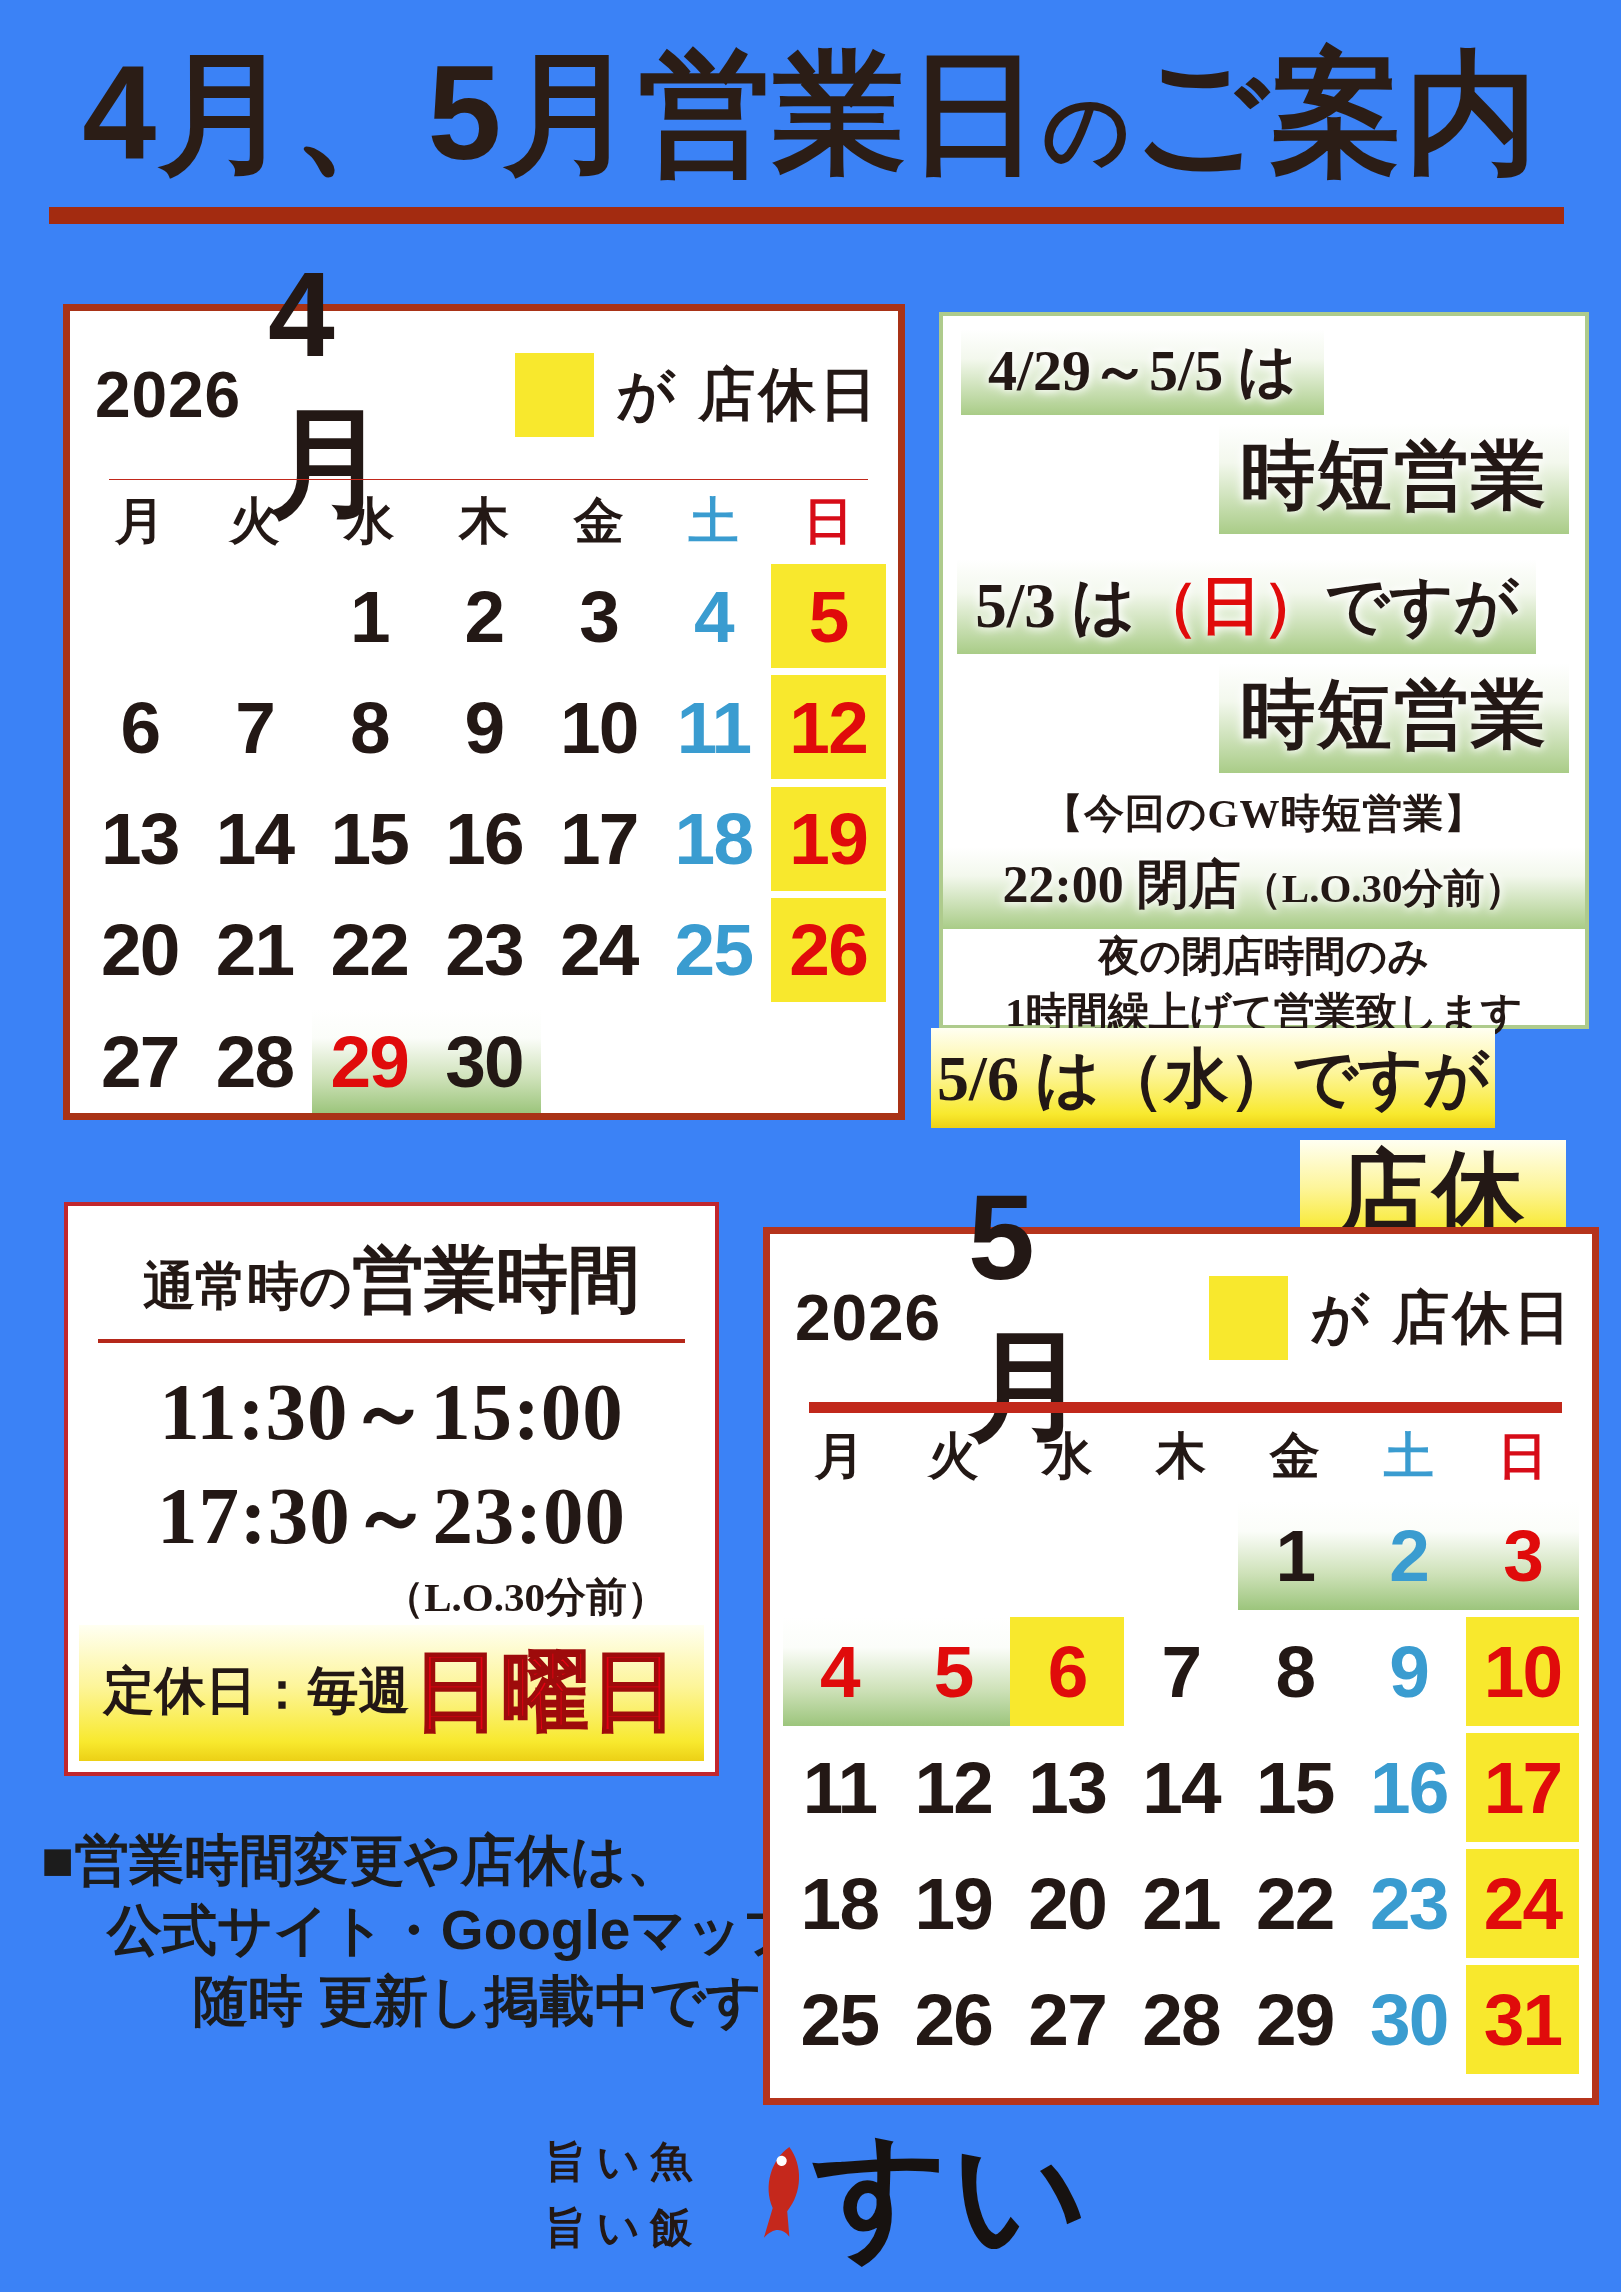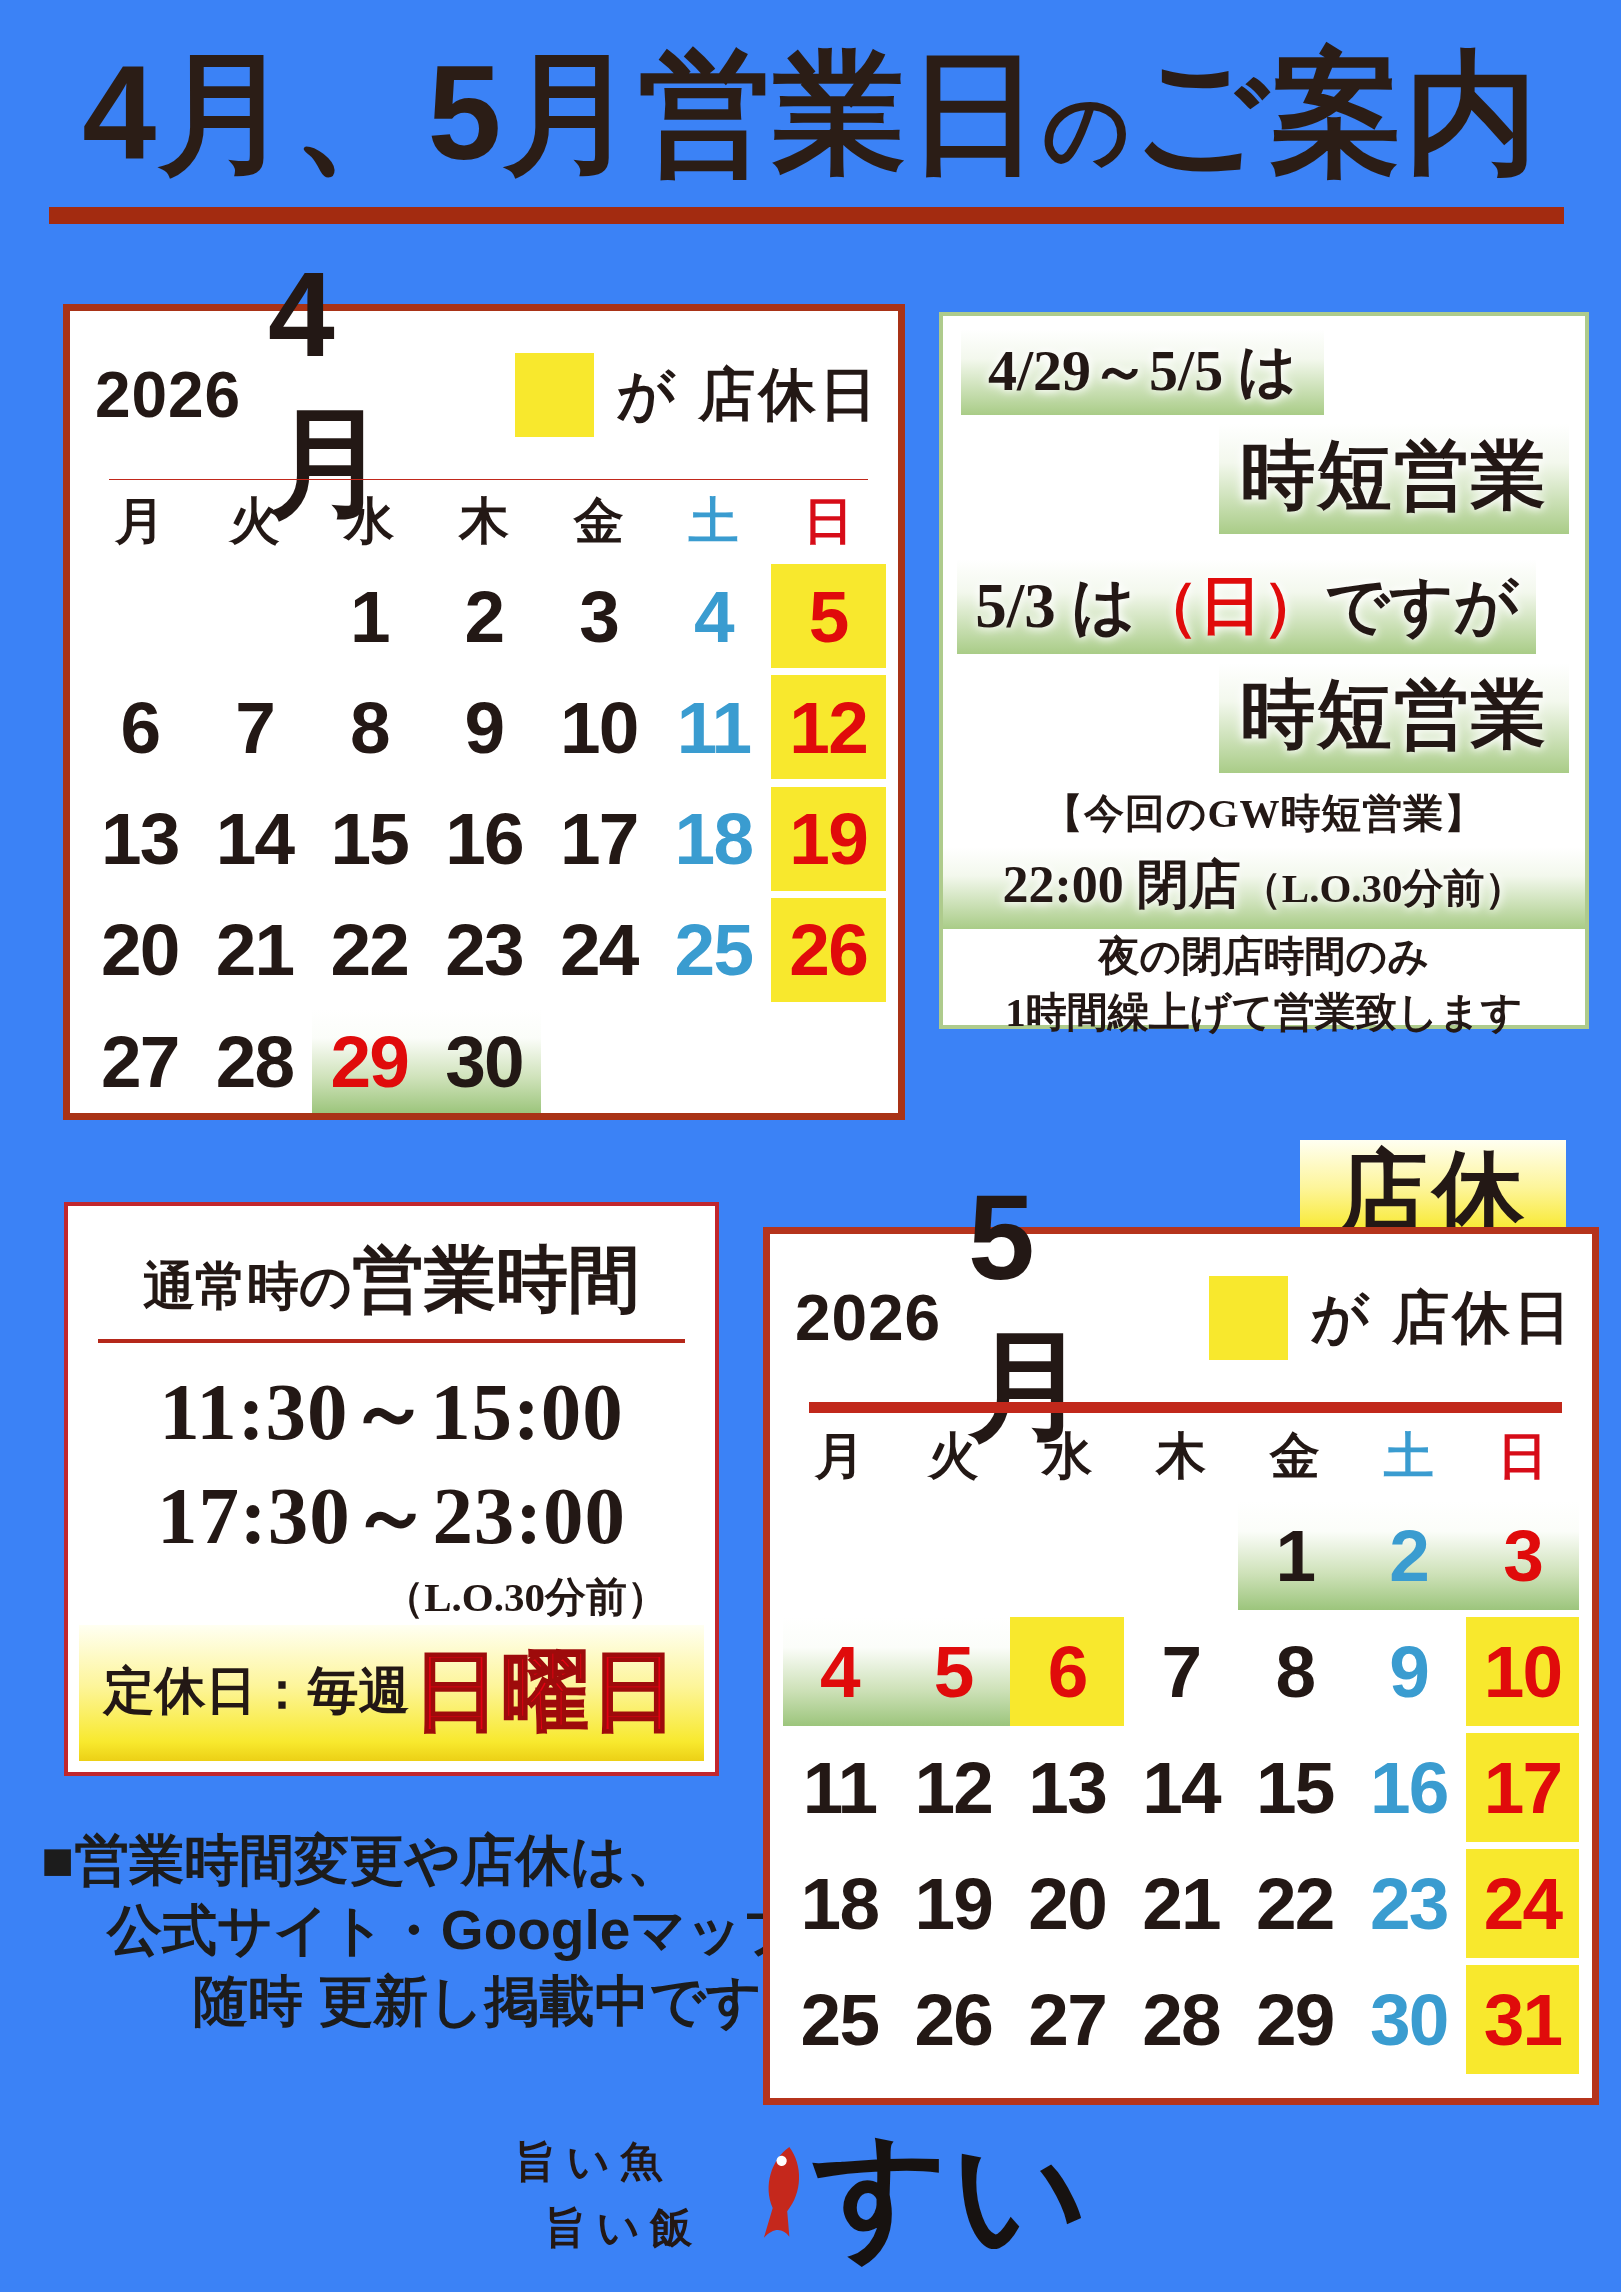--- a/index.html
+++ b/index.html
@@ -83,21 +83,21 @@
                  -webkit-text-stroke:1.8px #9e0b0b;}
 
   
   .notice{position:absolute;left:41px;top:1825px;width:716px;
           font-size:55px;font-weight:700;line-height:1.28;color:#1c1c1c;white-space:nowrap;}
   .notice .l2{padding-left:66px;}
   .notice .l3{padding-left:152px;}
 
   
   .logo{position:absolute;left:0;right:16px;top:2106px;display:flex;
-        justify-content:center;align-items:center;gap:49px;}
+        justify-content:center;align-items:center;gap:49px;text-align:right;}
   .logo-tags{font-family:"Liberation Serif",serif;font-size:42px;font-weight:900;
              letter-spacing:10.7px;line-height:1.55;white-space:nowrap;}
   .logo-tags .t2{padding-left:30px;}
   .logo-name{display:flex;align-items:center;font-size:133px;font-weight:900;
              letter-spacing:3.6px;color:#171210;white-space:nowrap;}
   .fish{width:57px;height:131px;margin:0 1.8px;transform:rotate(8deg);}
 </style>
 </head>
 <body>
 
@@ -170,20 +170,21 @@
     <div class="gw-line gw-l3 band-green"><span>5/3 は</span><span class="gw-red">（日）</span><span>ですが</span></div>
     <div class="gw-line gw-l2 band-green">時短営業</div>
     <div class="gw-heading">【今回のGW時短営業】</div>
     <div class="gw-closing band-green">
       <span class="big">22:00 閉店</span><span class="small">（L.O.30分前）</span>
     </div>
     <div class="gw-note">夜の閉店時間のみ</div>
     <div class="gw-note">1時間繰上げて営業致します</div>
   </div>
 
+  <div class="may6-line band-yellow">5/6 は（水）ですが</div>
   <div class="may6-closed band-yellow">店休</div>
 
   <div class="hoursbox">
     <div class="hours-title">
       <span class="small">通常時の</span><span class="big">営業時間</span>
     </div>
     <div class="hours-rule"></div>
     <div class="hours-time">11:30～15:00</div>
     <div class="hours-time">17:30～23:00</div>
     <div class="hours-lo">（L.O.30分前）</div>

